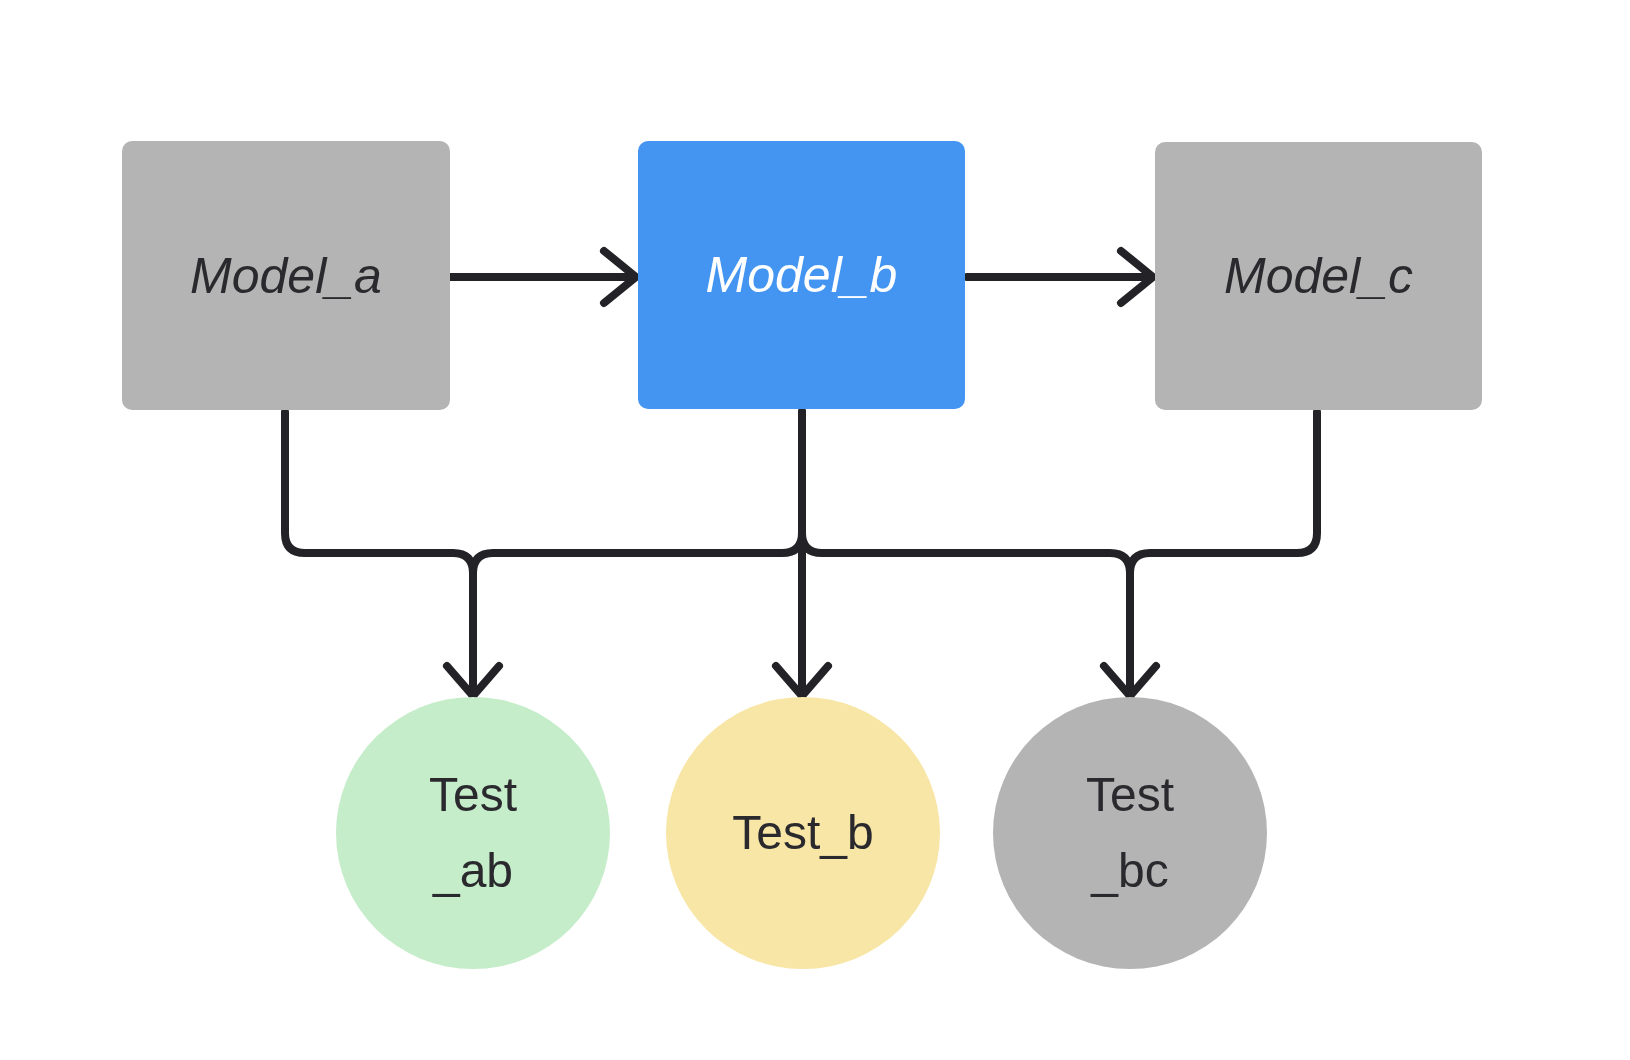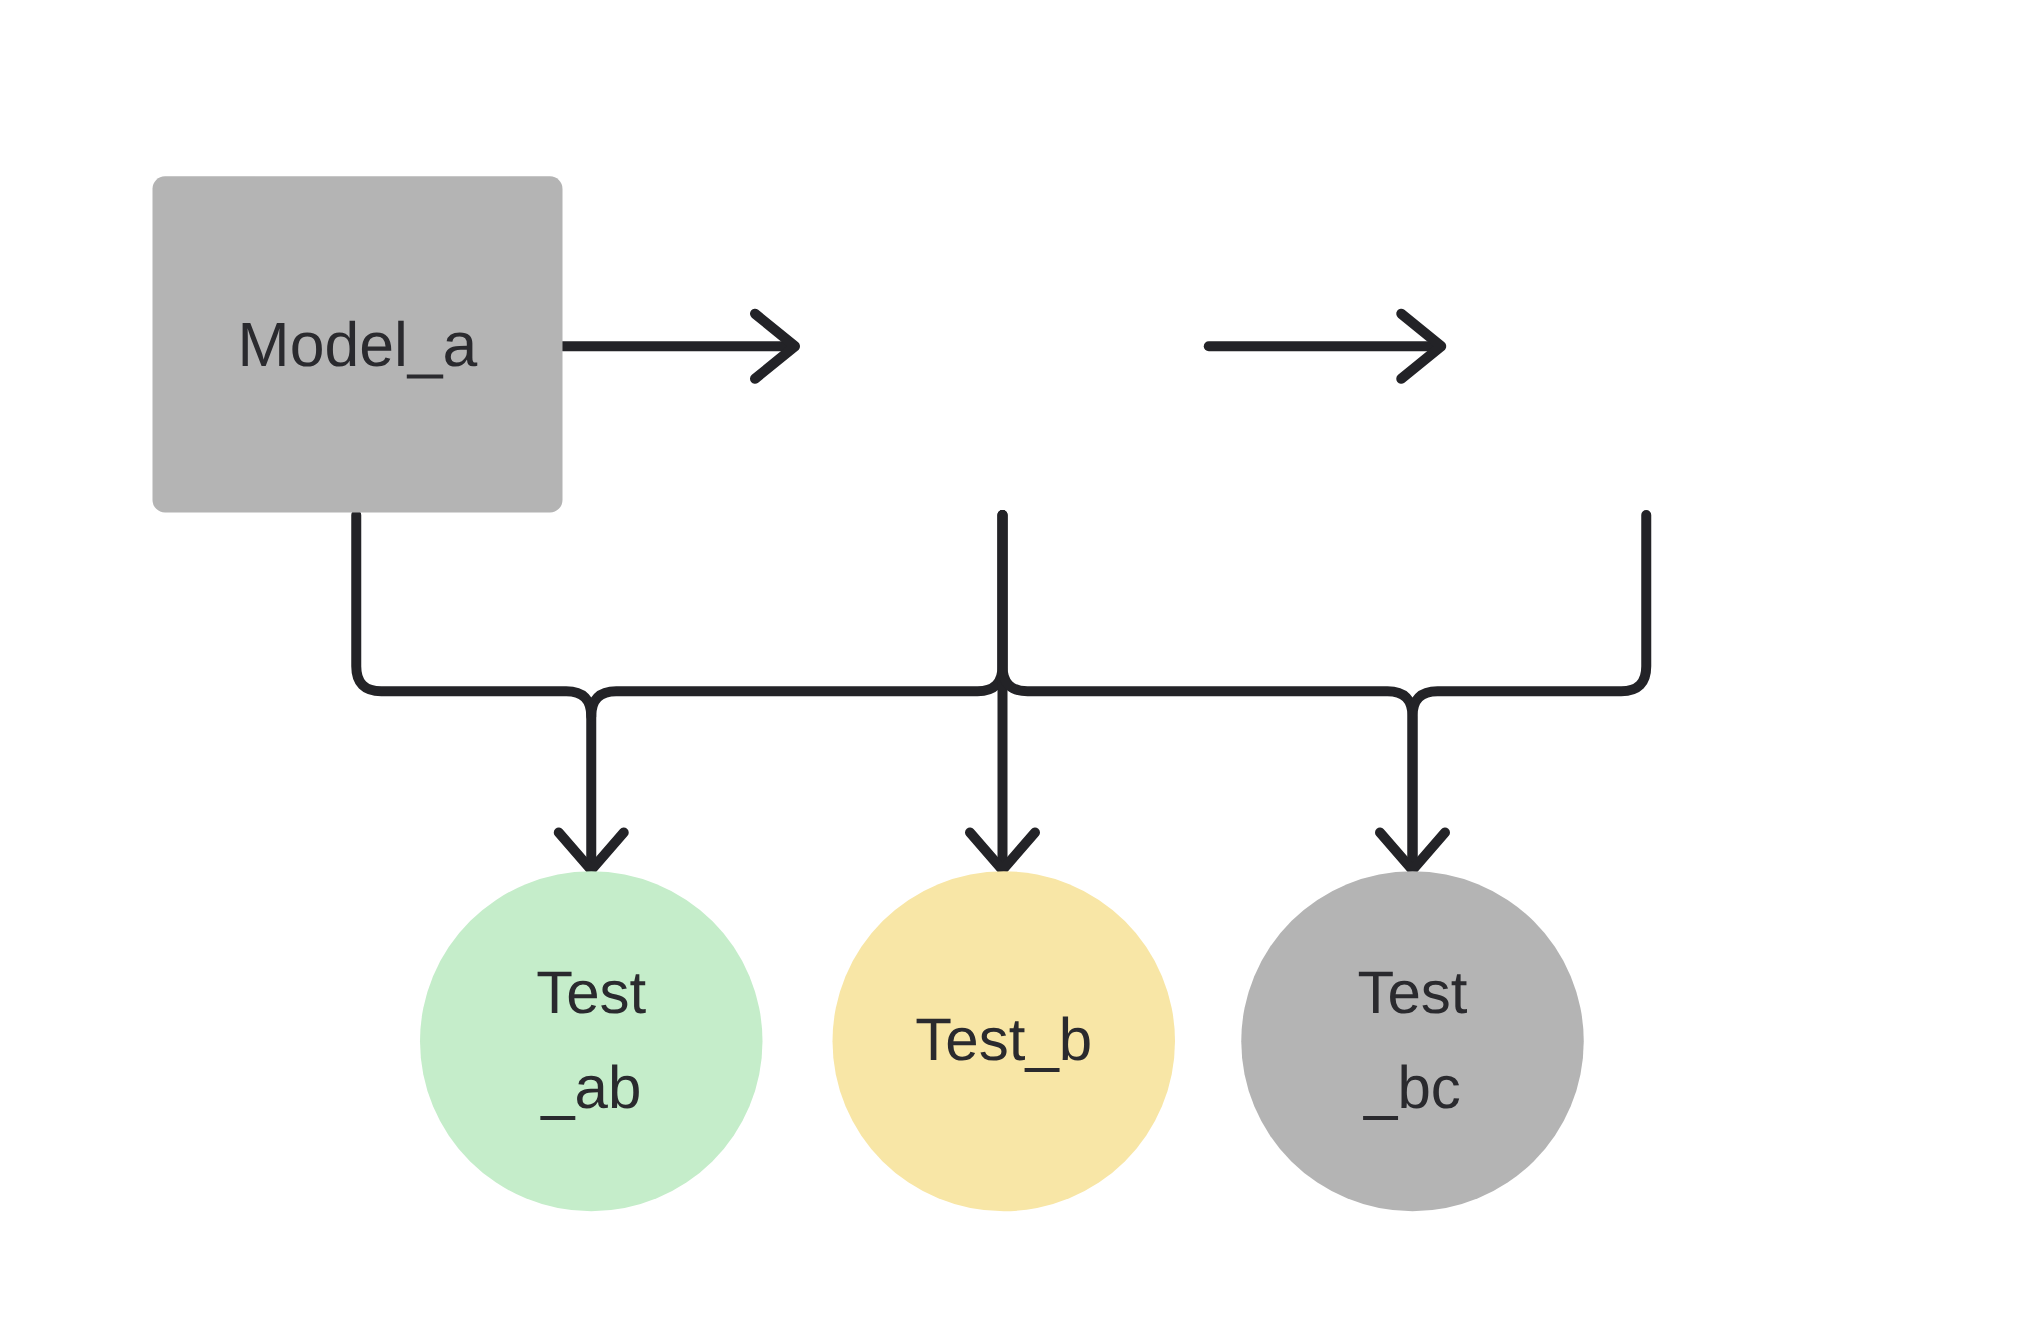--- a/index.html
+++ b/index.html
@@ -40,20 +40,21 @@
     stroke-linecap:round;
     stroke-linejoin:round;
   }
   .node-box{
     position:absolute;
     width:327px;height:268px;
     border-radius:10px;
     display:flex;align-items:center;justify-content:center;
     font-size:50px;font-weight:500;
     color:var(--text-dark);
+    font-style:italic;
   }
   .node-box.default{background:var(--model-default);}
   .node-box.selected{background:var(--model-selected);color:var(--text-light);}
   #model-a{left:122px;top:141px;width:328px;height:269px;}
   #model-b{left:638px;top:141px;}
   #model-c{left:1155px;top:142px;}
   .test-circle{
     position:absolute;
     width:274px;height:272px;
     border-radius:50%;
@@ -97,20 +98,26 @@
     <path d="M 1317 412 V 533 Q 1317 553 1297 553 H 1150 Q 1130 553 1130 573 V 688"></path>
 
     <path d="M 447 666 L 473 696 L 499 666"></path>
     <path d="M 776 666 L 802 696 L 828 666"></path>
     <path d="M 1104 666 L 1130 696 L 1156 666"></path>
   </svg>
 
   <div id="model-a" class="node-box default">
     <span>Model_a</span>
   </div>
+  <div id="model-b" class="node-box selected">
+    <span>Model_b</span>
+  </div>
+  <div id="model-c" class="node-box default">
+    <span>Model_c</span>
+  </div>
 
   <div id="test-ab" class="test-circle green">
     <span class="test-line">Test</span>
     <span class="test-line">_ab</span>
   </div>
   <div id="test-b" class="test-circle yellow">
     <span class="test-line">Test_b</span>
 
   </div>
   <div id="test-bc" class="test-circle gray">

